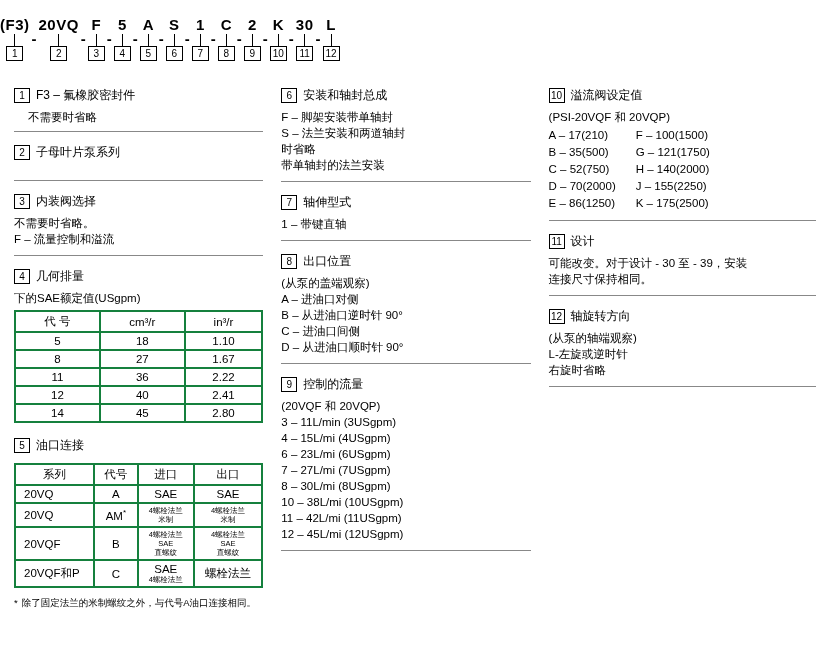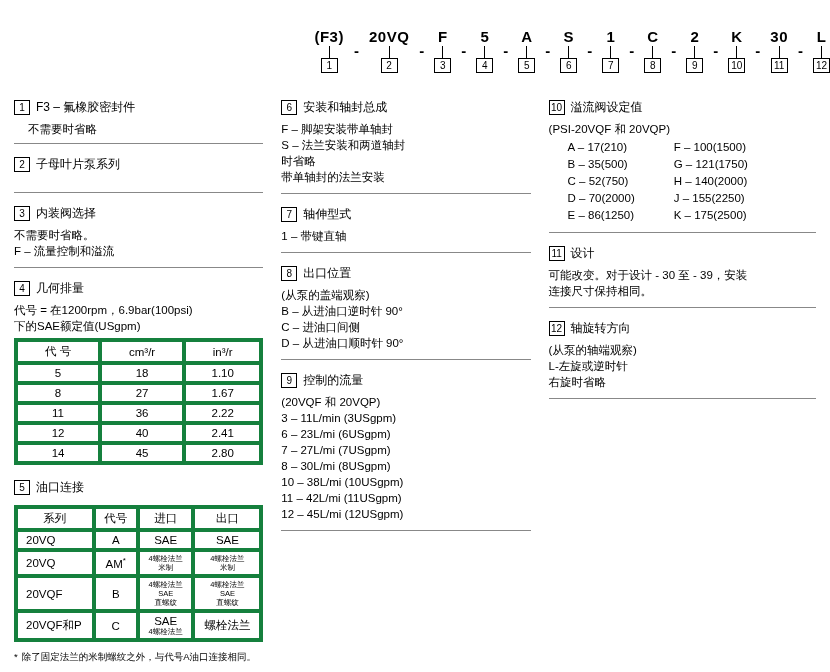--- a/index.html
+++ b/index.html
@@ -16,24 +16,24 @@
   .page {
     position: relative;
     width: 830px;
     height: 672px;
     padding: 0;
   }
 
   
   .code-row {
     display: flex;
-    justify-content: flex-end;
+    justify-content: flex-start;
     align-items: flex-end;
-    padding-top: 28px;
-    gap: 8px;
+    padding-top: 16px;
+    gap: 0px;
   }
   .code-seg {
     display: flex;
     flex-direction: column;
     align-items: center;
   }
   .code-seg .code-txt {
     font-size: 15px;
     font-weight: bold;
     letter-spacing: 0.5px;
@@ -84,30 +84,30 @@
     height: 15px;
     line-height: 13px;
     text-align: center;
     font-size: 10px;
   }
   .title { font-size: 12px; }
   .rule { border-top: 1px solid #888; margin-bottom: 5px; }
   .body { font-size: 11.5px; line-height: 16px; }
   .body .ind { padding-left: 14px; }
   .two-col-list { display: flex; gap: 20px; }
-  .two-col-list > div { line-height: 17px; margin-left: 19px; }
+  .two-col-list > div { line-height: 17px; }
 
   
   table.t {
     border-collapse: collapse;
     font-size: 11.5px;
     margin-top: 4px;
   }
   table.t td, table.t th {
-    border: 4px solid #15803d;
+    border: 2px solid #15803d;
     padding: 2px 8px;
     text-align: center;
     font-weight: normal;
   }
   table.t td.l { text-align: left; }
   .sup { font-size: 8px; vertical-align: super; }
   .tiny { font-size: 7.5px; line-height: 9px; display: block; }
   .footnote {
     font-size: 9.5px;
     line-height: 13px;
@@ -229,21 +229,20 @@
         </div>
         <div class="rule" style="margin-top:8px;"></div>
       </div>
 
       <div class="item">
         <div class="item-head">
           <span class="sq">4</span>
           <span class="title">几何排量</span>
         </div>
         <div class="body">
-          <div>代号 = 在1200rpm，6.9bar(100psi)</div>
           <div>下的SAE额定值(USgpm)</div>
         </div>
         <table class="t" style="width:100%;">
           <tbody>
               <tr>
             <th>代 号</th>
             <th>cm³/r</th>
             <th>in³/r</th>
           </tr>
           <tr>
@@ -363,35 +362,37 @@
         <div class="rule" style="margin-top:8px;"></div>
       </div>
 
       <div class="item">
         <div class="item-head">
           <span class="sq">8</span>
           <span class="title">出口位置</span>
         </div>
         <div class="body">
           <div>(从泵的盖端观察)</div>
+          <div>A – 进油口对侧</div>
           <div>B – 从进油口逆时针 90°</div>
           <div>C – 进油口间侧</div>
           <div>D – 从进油口顺时针 90°</div>
         </div>
         <div class="rule" style="margin-top:8px;"></div>
       </div>
 
       <div class="item">
         <div class="item-head">
           <span class="sq">9</span>
           <span class="title">控制的流量</span>
         </div>
         <div class="body">
           <div>(20VQF 和 20VQP)</div>
           <div>3 – 11L/min (3USgpm)</div>
+          <div>4 – 15L/mi (4USgpm)</div>
           <div>6 – 23L/mi (6USgpm)</div>
           <div>7 – 27L/mi (7USgpm)</div>
           <div>8 – 30L/mi (8USgpm)</div>
           <div>10 – 38L/mi (10USgpm)</div>
           <div>11 – 42L/mi (11USgpm)</div>
           <div>12 – 45L/mi (12USgpm)</div>
         </div>
         <div class="rule" style="margin-top:8px;"></div>
       </div>
 

